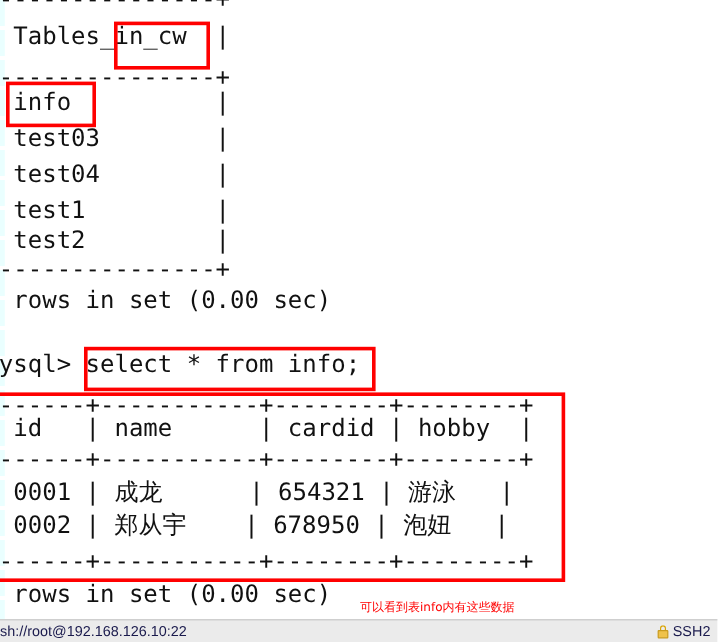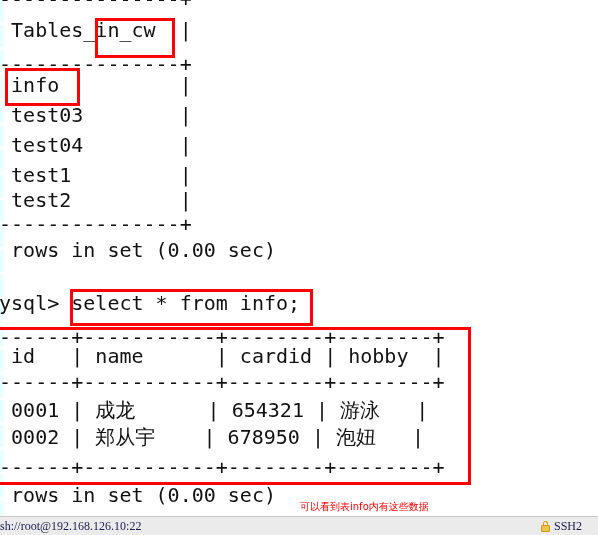--- a/index.html
+++ b/index.html
@@ -75,33 +75,33 @@
   
   #statusbar {
     position: absolute;
     left: 0;
     top: 516px;
     width: 598px;
     height: 19px;
     background: #ebebeb;
     border-top: 1px solid #c8c8c8;
     box-sizing: border-box;
-    font-family: Liberation Serif, serif;
+    font-family: Liberation Sans, sans-serif;
     font-size: 12px;
     color: #1a1a4d;
   }
   #statusbar .sb-left {
     position: absolute;
     left: 0px;
     top: 2px;
     white-space: pre;
   }
   #statusbar .sb-right {
     position: absolute;
-    right: 16px;
+    right: 6px;
     top: 2px;
     display: flex;
     align-items: center;
     gap: 4px;
     white-space: pre;
   }
   .lock-icon {
     display: inline-block;
     width: 9px;
     height: 11px;

